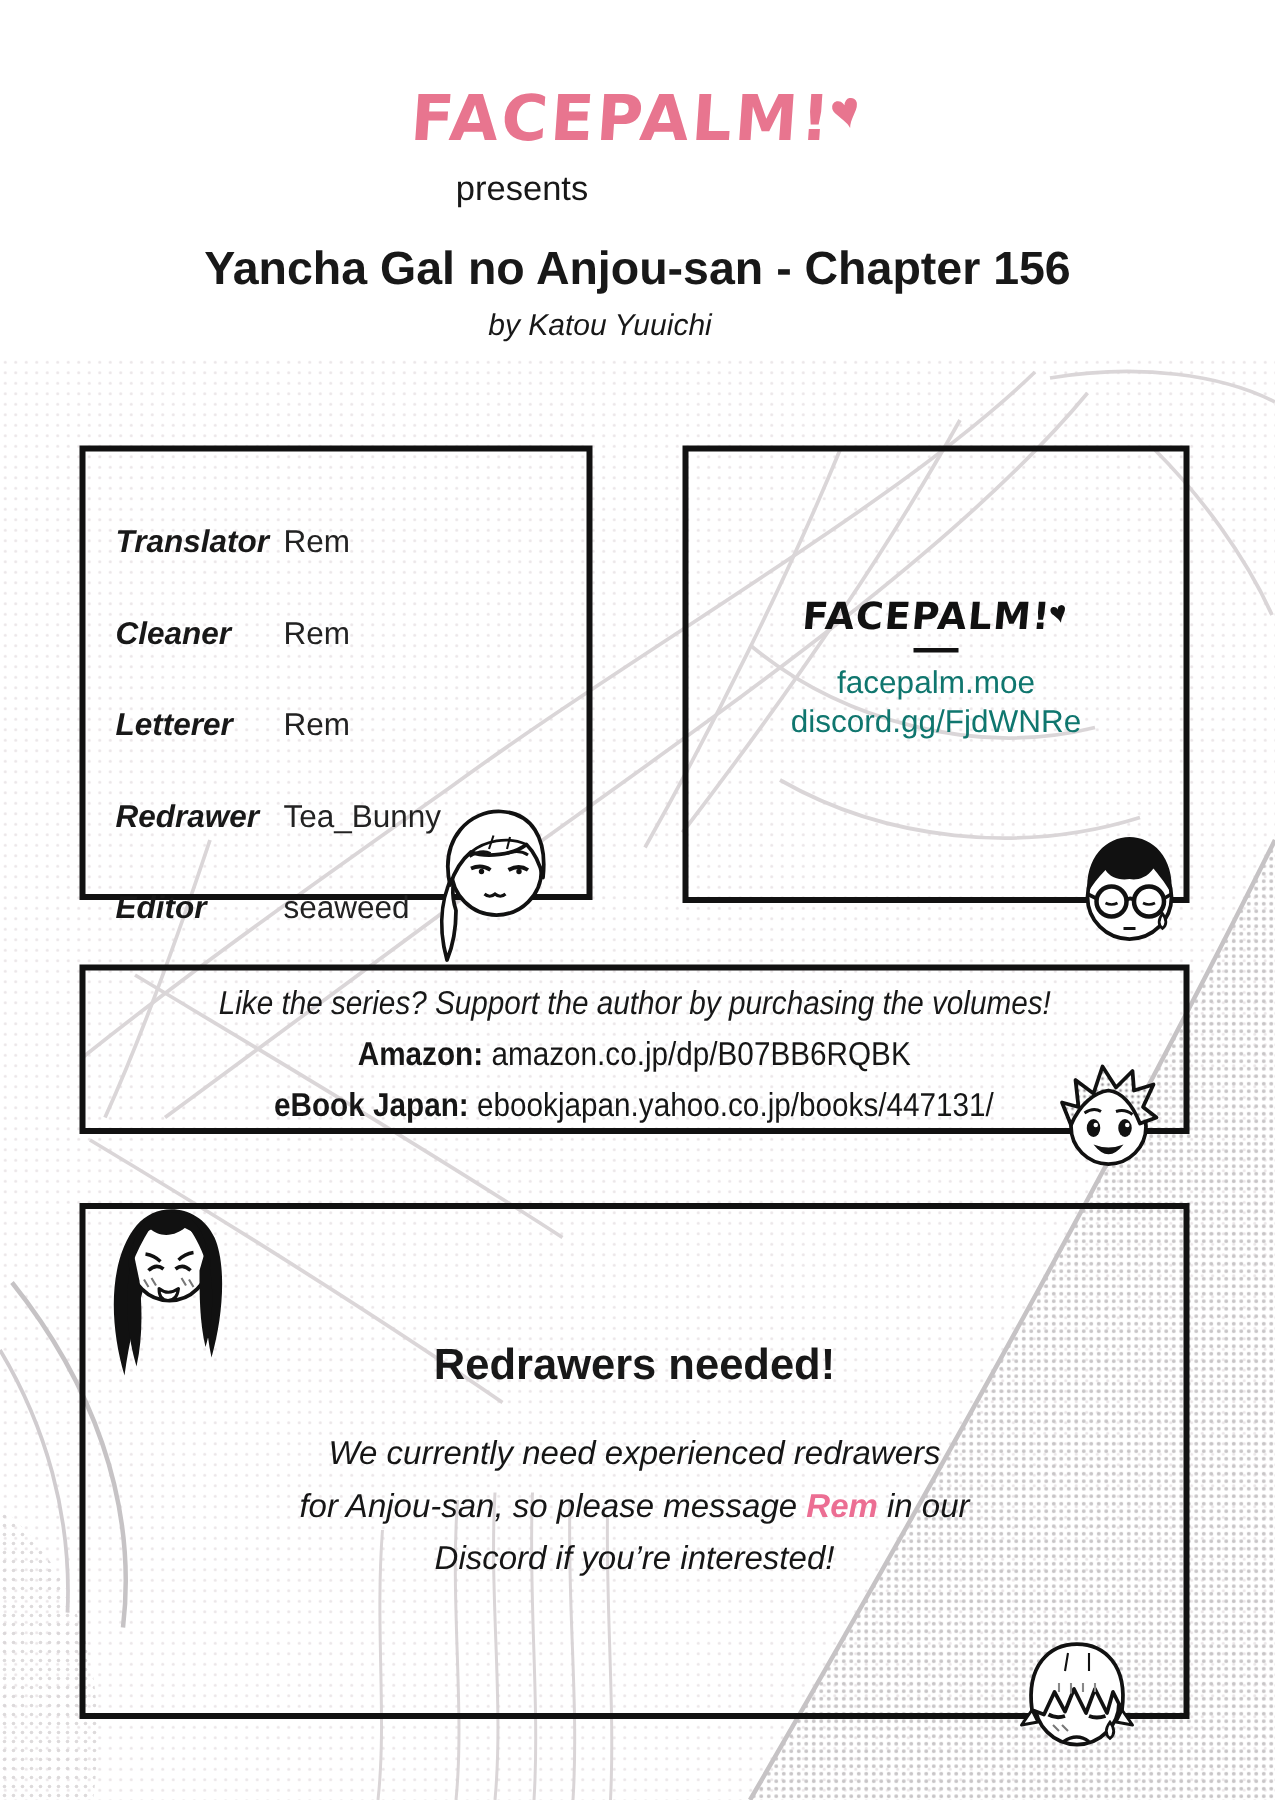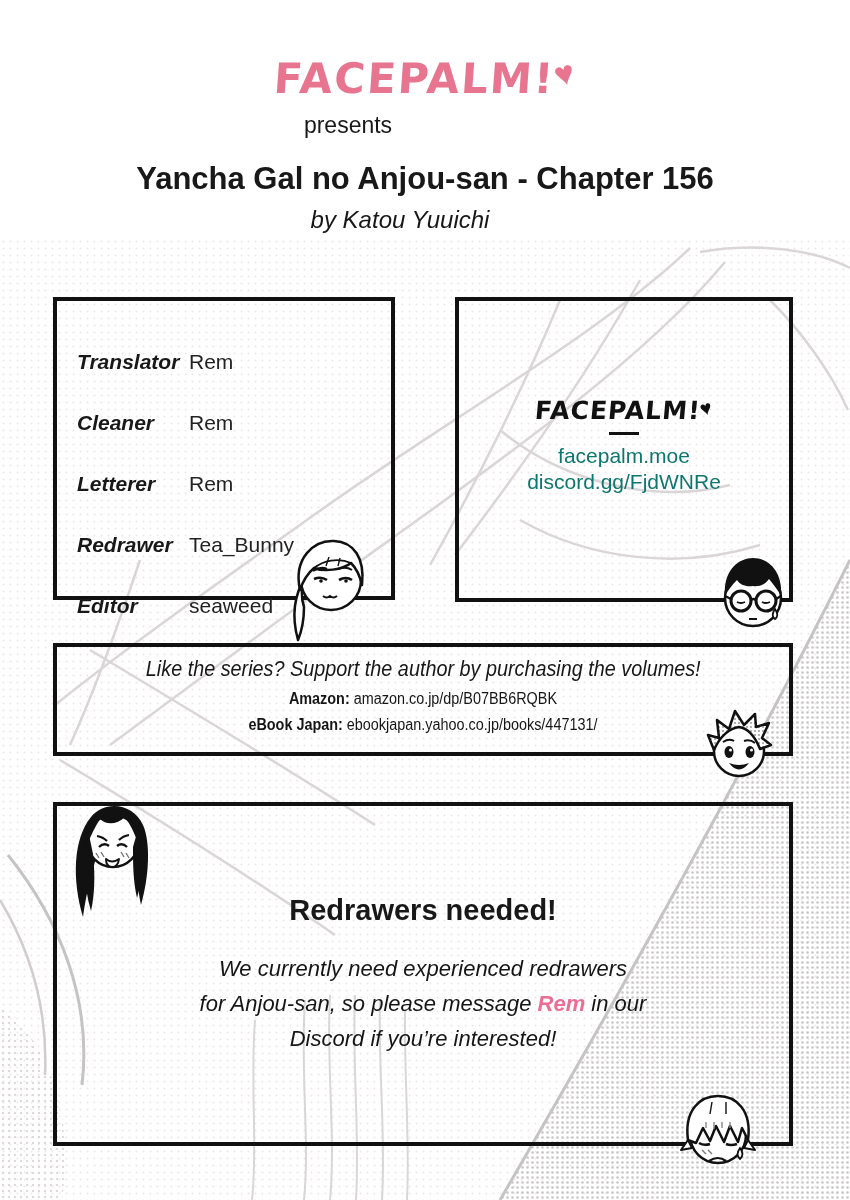--- a/index.html
+++ b/index.html
@@ -19,21 +19,21 @@
     font-family:"DejaVu Sans","Liberation Sans",sans-serif;
     font-weight:800;font-size:42px;letter-spacing:2px;
     color:#e8758f;transform:skewX(-4deg);
   }
   .logo-heart{
     display:inline-block;color:#e8758f;font-size:34px;font-weight:800;
     transform:rotate(-14deg) translateY(-8px);margin-left:1px;
   }
   .presents{left:0;top:112px;width:696px;text-align:center;font-size:23px;font-weight:500;}
   .title{left:0;top:161px;width:850px;text-align:center;font-size:31px;font-weight:700;}
-  .byline{left:0;top:206px;width:800px;text-align:center;font-size:24px;font-style:italic;}
+  .byline{left:0;top:206px;width:800px;text-align:center;font-size:20px;font-style:italic;}
 
   
   .panel{position:absolute;border:4px solid #111;background:transparent;z-index:1;box-sizing:border-box;}
   .credits-box{left:53px;top:297px;width:342px;height:303px;}
   .group-box{left:455px;top:297px;width:338px;height:305px;}
   .support-box{left:53px;top:643px;width:740px;height:113px;}
   .recruit-box{left:53px;top:802px;width:740px;height:344px;}
 
   
   .credits-content{left:77px;top:315px;width:300px;}
@@ -51,21 +51,21 @@
     display:inline-block;font-size:20px;font-weight:800;color:#111;
     transform:rotate(-14deg) translateY(-4px);margin-left:1px;
   }
   .group-divider{width:30px;height:3px;background:#111;margin:7px auto 8px auto;}
   .group-links{font-size:21px;line-height:26px;color:#0f766e;}
 
   
   .support-content{left:57px;top:656px;width:732px;text-align:center;}
   .cond{display:inline-block;transform:scaleX(0.9);transform-origin:50% 50%;white-space:nowrap;}
   .support-headline{font-size:22px;font-weight:400;font-style:italic;}
-  .support-line{font-size:16px;margin-top:8px;color:#161616;}
+  .support-line{font-size:22px;margin-top:8px;color:#161616;}
   .support-label{font-weight:700;}
 
   
   .recruit-content{left:57px;top:894px;width:732px;text-align:center;}
   .recruit-heading{font-size:29px;font-weight:700;}
   .recruit-body{font-size:22px;line-height:35px;margin-top:24px;color:#161616;font-style:italic;}
   .pink-name{color:#ec6e93;font-weight:600;}
 
   
   .chibi{position:absolute;z-index:3;}

